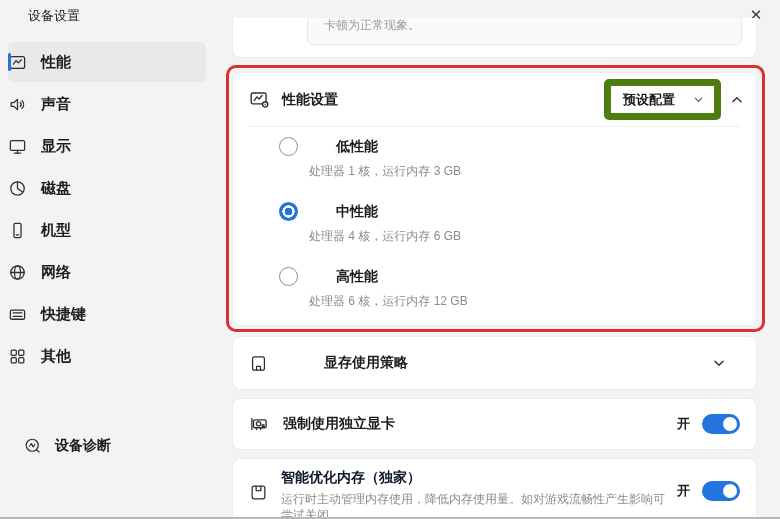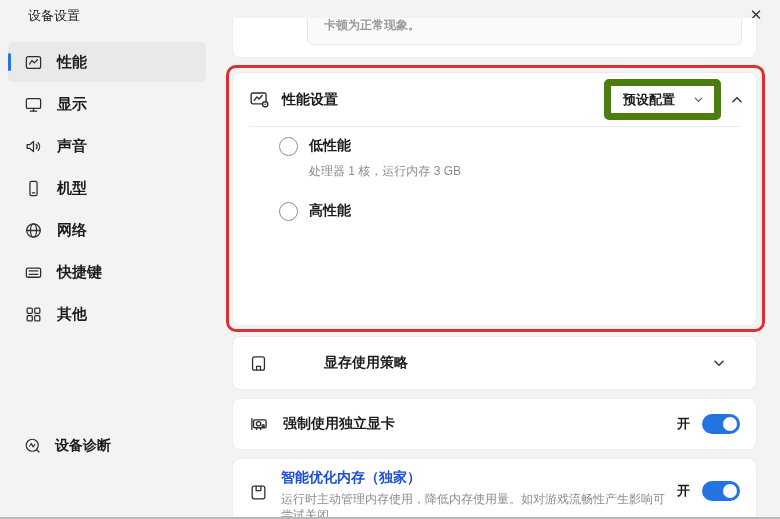--- a/index.html
+++ b/index.html
@@ -15,53 +15,53 @@
   .ic{stroke:#2f2f2f;stroke-width:1.6;fill:none;stroke-linecap:round;stroke-linejoin:round;}
 
   
   .win-title{position:absolute;left:28px;top:7px;font-size:13px;font-weight:400;color:#1c1c1c;}
   .win-close{position:absolute;right:12px;top:3px;width:24px;height:24px;display:flex;
     align-items:center;justify-content:center;font-size:15px;color:#3a3a3a;cursor:default;}
 
   
   .sidebar{position:absolute;left:8px;top:42px;width:198px;}
   .side-item{height:40px;margin-bottom:2px;display:flex;align-items:center;
-    padding-left:16px;border-radius:5px;position:relative;}
+    padding-left:0;border-radius:5px;position:relative;}
   .side-item .lbl{margin-left:14px;font-size:15px;font-weight:600;color:#1c1c1c;}
   .side-item.selected{background:#e9e9e9;}
   .side-item.selected::before{content:"";position:absolute;left:0;top:11px;width:3px;height:18px;
     border-radius:2px;background:var(--accent,#2373e1);}
   .diag-item{position:absolute;left:8px;top:437px;width:198px;height:36px;display:flex;
     align-items:flex-start;padding-left:16px;font-family:Liberation Mono, monospace;}
   .diag-item .lbl{margin-left:13px;font-size:14px;font-weight:600;color:#1c1c1c;}
 
   
   .card{position:absolute;left:232px;width:525px;background:#ffffff;border:1px solid #ececec;
     border-radius:8px;box-sizing:border-box;}
 
   
-  #card0-clip{position:absolute;left:232px;top:18px;width:525px;height:40px;overflow:hidden;font-weight:bold;}
+  #card0-clip{position:absolute;left:232px;top:18px;width:525px;height:40px;overflow:hidden;}
   #card0{position:absolute;left:0;top:-80px;width:525px;height:120px;background:#fff;
     border:1px solid #ececec;border-radius:8px;box-sizing:border-box;}
   .note-box{position:absolute;left:74px;right:14px;bottom:12px;height:64px;background:#fafafa;
     border:1px solid #e7e7e7;border-radius:6px;overflow:hidden;}
   .note-box span{position:absolute;left:16px;bottom:10px;font-size:12px;color:#9a9a9a;}
 
   
   #perf-card{top:72px;height:254px;}
   .perf-header{display:flex;align-items:center;height:53px;padding:0 12px 0 16px;}
   .perf-header .title{margin-left:12px;font-size:14px;font-weight:700;color:#1c1c1c;}
   .spacer{flex:1;}
   .dropdown{display:flex;align-items:center;height:27px;padding:0 10px 0 12px;
     border:7px solid #4d7c0f;border-radius:5px;background:#fff;margin-right:9px;}
   .dropdown .dtext{font-size:13px;font-weight:700;color:#1c1c1c;margin-right:18px;}
   .hdr-divider{height:1px;background:#ededed;margin:0 16px;}
   .options{padding:10px 0 0 46px;}
   .option{margin-bottom:22px;}
-  .opt-row{display:flex;}
+  .opt-row{display:flex;align-items:center;gap:27px;}
   .radio{width:19px;height:19px;border-radius:50%;border:1.5px solid #8f8f8f;background:#fff;
     box-sizing:border-box;flex:0 0 auto;}
   .radio.sel{border:none;
     background:radial-gradient(circle at 50% 50%, var(--accent,#2373e1) 0 3.6px, #ffffff 3.9px 6px, var(--accent,#2373e1) 6.3px 100%);}
   .opt-label{margin-left:11px;font-size:14px;font-weight:700;color:#1c1c1c;}
   .opt-desc{margin:7px 0 0 30px;font-size:12px;color:#8c8c8c;}
 
   
   #red-box{position:absolute;left:226px;top:65px;width:539px;height:267px;
     border:3.5px solid var(--red,#dc3030);border-radius:10px;box-sizing:border-box;
@@ -73,21 +73,21 @@
   #gpu-card{top:398px;height:52px;font-family:Liberation Serif, serif;}
   .row-card .title{margin-left:14px;font-size:14px;font-weight:700;color:#1c1c1c;}
   .state-lbl{font-size:13px;font-weight:700;color:#1c1c1c;margin-right:12px;}
   .toggle{width:38px;height:20px;border-radius:10px;background:var(--accent,#2373e1);position:relative;flex:0 0 auto;}
   .toggle .knob{position:absolute;right:3px;top:3px;width:14px;height:14px;border-radius:50%;background:#fff;}
 
   
   #mem-card{top:458px;height:92px;}
   #mem-card .icon-wrap{position:absolute;left:16px;top:24px;}
   .mem-text{margin-left:48px;padding-top:10px;}
-  .mem-title{font-size:14px;font-weight:700;color:#1d4ed8;}
+  .mem-title{font-size:14px;font-weight:700;color:#0f172a;}
   .mem-desc{margin-top:5px;width:388px;font-size:12px;line-height:15.5px;color:#8c8c8c;}
   .mem-controls{position:absolute;right:16px;top:22px;display:flex;align-items:center;}
 </style>
 </head>
 <body>
 
 <div class="win-title">设备设置</div>
 <div class="win-close">✕</div>
 
 <div class="sidebar">
@@ -96,36 +96,46 @@
       <svg class="ic" width="19" height="19" viewBox="0 0 24 24">
           <rect x="3" y="4.5" width="18" height="15" rx="2.5"></rect>
           <polyline points="7 14 10 9.5 13 12.5 17 8.5"></polyline>
         </svg>
     </span>
     <span class="lbl">性能</span>
   </div>
   <div class="side-item">
     <span>
       <svg class="ic" width="19" height="19" viewBox="0 0 24 24">
+          <path d="M4 9.5v5h3.5l4.5 4V5.5l-4.5 4H4z"></path>
+          <path d="M15.5 9.5a3.6 3.6 0 010 5"></path>
+          <path d="M17.8 7.2a7 7 0 010 9.6"></path>
+        </svg>
+    </span>
+    <span class="lbl">声音</span>
+  </div>
+  <div class="side-item">
+    <span>
+      <svg class="ic" width="19" height="19" viewBox="0 0 24 24">
           <rect x="3" y="4.5" width="18" height="12.5" rx="2"></rect>
           <line x1="12" y1="17" x2="12" y2="20.5"></line>
           <line x1="8" y1="20.5" x2="16" y2="20.5"></line>
         </svg>
     </span>
     <span class="lbl">显示</span>
   </div>
   <div class="side-item">
     <span>
       <svg class="ic" width="19" height="19" viewBox="0 0 24 24">
-          <path d="M4 9.5v5h3.5l4.5 4V5.5l-4.5 4H4z"></path>
-          <path d="M15.5 9.5a3.6 3.6 0 010 5"></path>
-          <path d="M17.8 7.2a7 7 0 010 9.6"></path>
-        </svg>
-    </span>
-    <span class="lbl">声音</span>
+          <circle cx="12" cy="12" r="8.5"></circle>
+          <line x1="12" y1="12" x2="12" y2="3.5"></line>
+          <line x1="12" y1="12" x2="18.5" y2="16.5"></line>
+        </svg>
+    </span>
+    <span class="lbl">磁盘</span>
   </div>
   <div class="side-item">
     <span>
       <svg class="ic" width="19" height="19" viewBox="0 0 24 24">
           <rect x="7.5" y="3" width="9" height="18" rx="2"></rect>
           <line x1="10.5" y1="17.5" x2="13.5" y2="17.5"></line>
         </svg>
     </span>
     <span class="lbl">机型</span>
   </div>
@@ -211,26 +221,32 @@
 
   <div class="options">
     <div class="option">
       <div class="opt-row">
         <span class="radio"></span>
         <span class="opt-label">低性能</span>
       </div>
       <div class="opt-desc">处理器 1 核，运行内存 3 GB</div>
     </div>
     <div class="option">
+      <div class="opt-row">
+        <span class="radio sel"></span>
+        <span class="opt-label">中性能</span>
+      </div>
+      <div class="opt-desc">处理器 4 核，运行内存 6 GB</div>
     </div>
     <div class="option">
       <div class="opt-row">
         <span class="radio"></span>
         <span class="opt-label">高性能</span>
       </div>
+      <div class="opt-desc">处理器 6 核，运行内存 12 GB</div>
     </div>
   </div>
 </div>
 
 <div id="red-box"></div>
 
 <div class="card row-card" id="vram-card">
   <span>
     <svg class="ic" width="19" height="19" viewBox="0 0 24 24">
         <rect x="4.5" y="3.5" width="15" height="17" rx="2.5"></rect>

